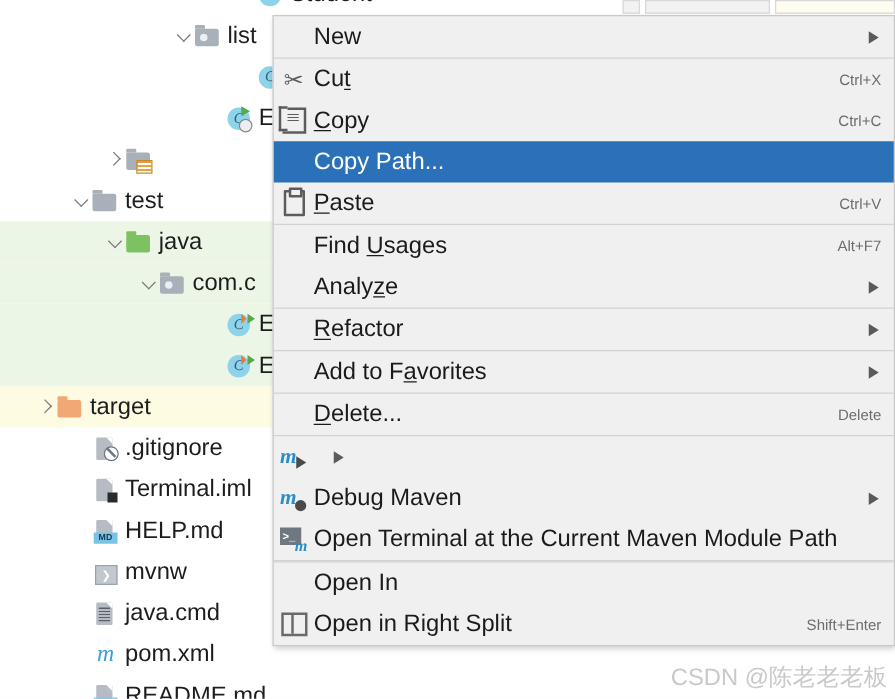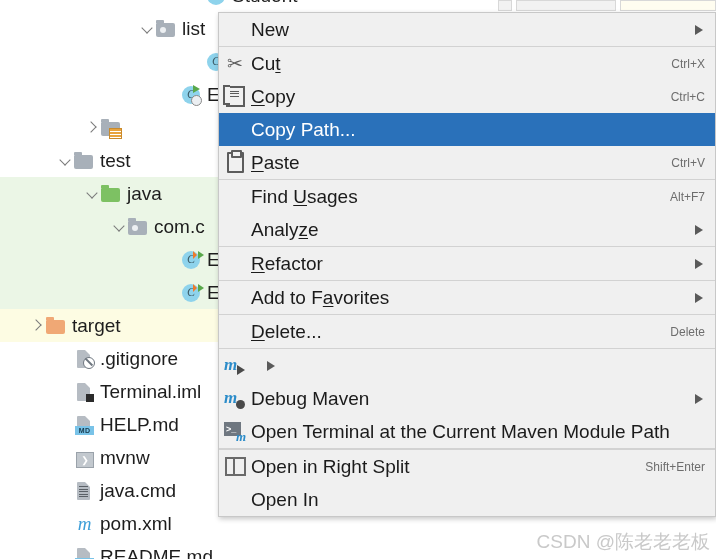--- a/index.html
+++ b/index.html
@@ -673,27 +673,27 @@
             <span class="g-term">
               <span class="box">&gt;_</span>
               <span class="mm2">m</span>
             </span>
           </span>
           <span class="mi-label">Open Terminal at the Current Maven Module Path</span>
         </div>
         <div class="msep"></div>
         <div class="msep"></div>
         <div class="mi">
+          <span class="mi-icon"></span>
+          <span class="mi-label">Open In</span>
+        </div>
+        <div class="mi">
           <span class="mi-icon">
             <span class="g-split"></span>
           </span>
           <span class="mi-label">Open in Right Split</span>
           <span class="mi-accel">Shift+Enter</span>
         </div>
-        <div class="mi">
-          <span class="mi-icon"></span>
-          <span class="mi-label">Open In</span>
-        </div>
       </div>
   </div>
 
   <div class="watermark">CSDN @陈老老老板</div>
 </div>
 
 </body></html>

